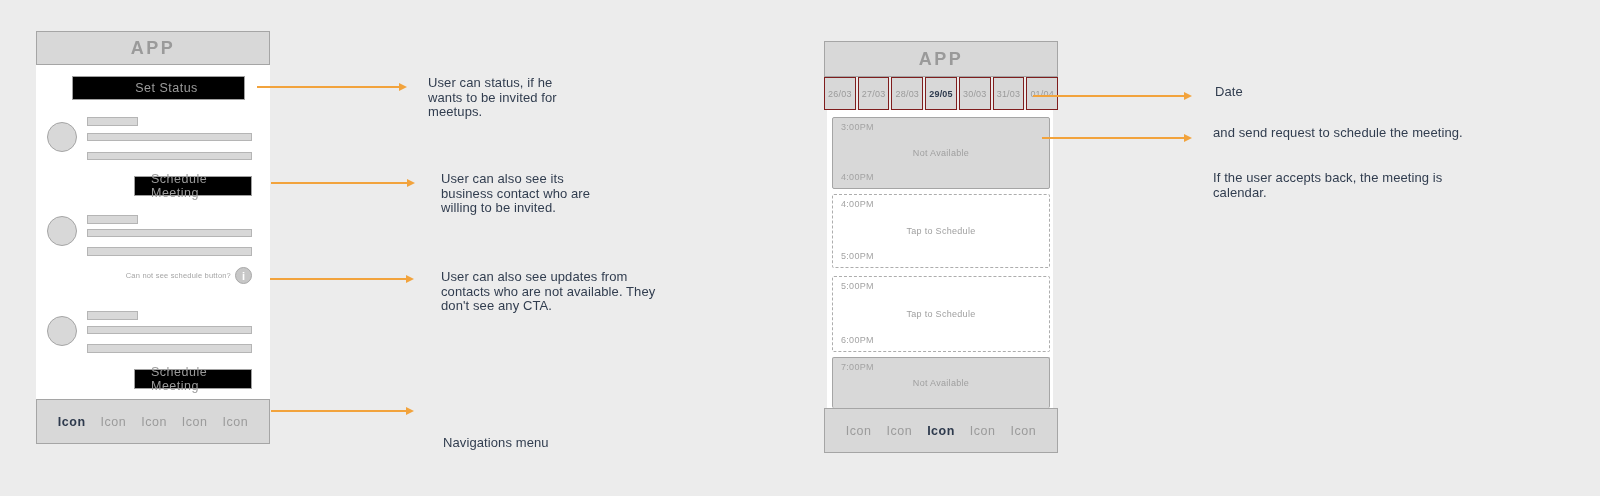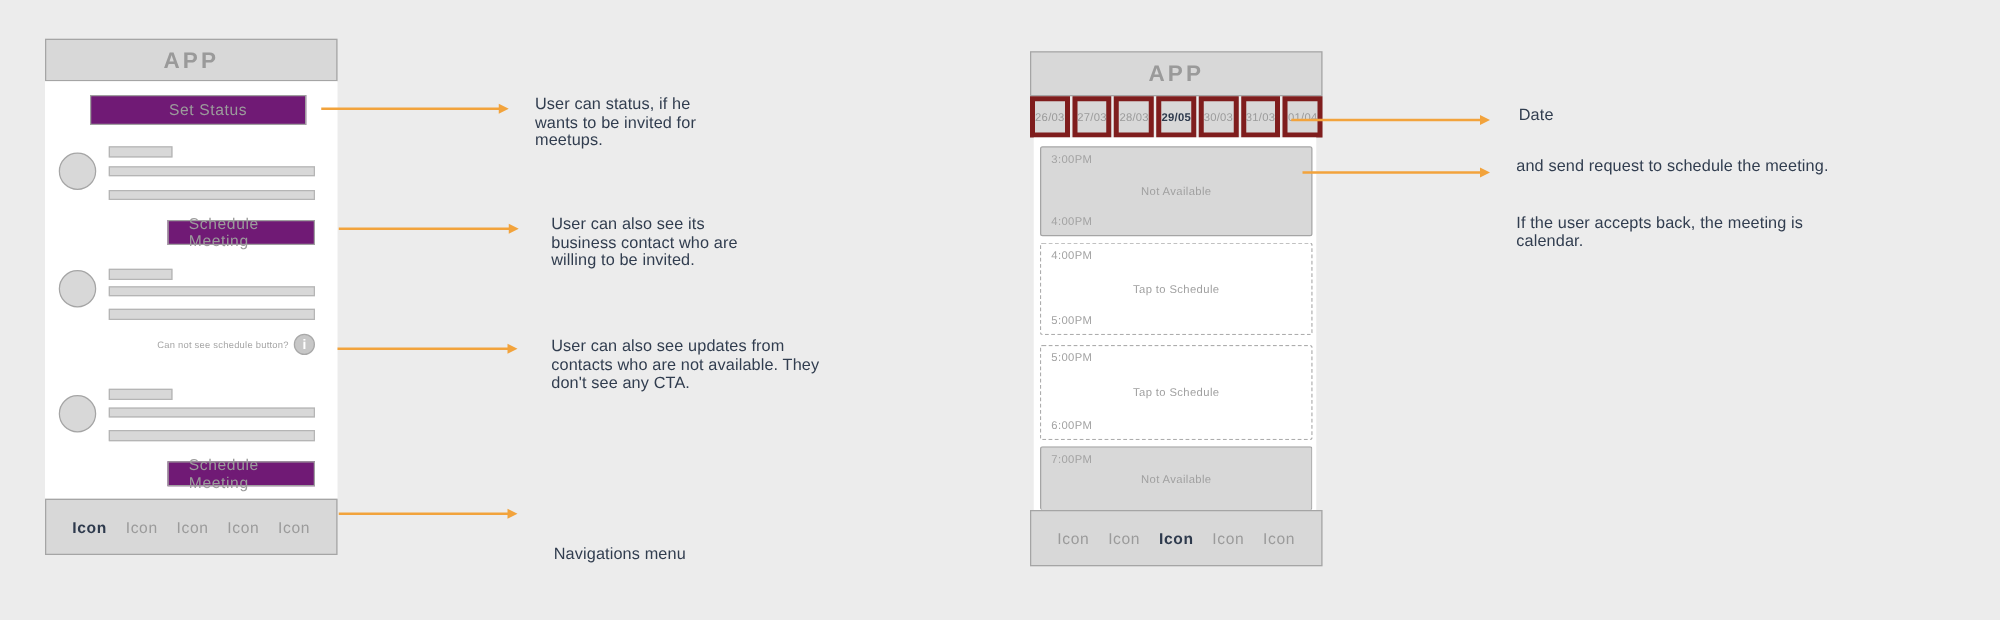--- a/index.html
+++ b/index.html
@@ -17,35 +17,35 @@
   .phone-body { position:absolute; background:#ffffff; }
   .phone-nav {
     position:absolute; left:0; width:234px; height:45px; background:#d8d8d8; border:1px solid #a5a5a5;
     display:flex; align-items:center; justify-content:center; gap:15px;
   }
   .nav-item { font-size:12.5px; color:#9b9b9b; letter-spacing:0.5px; }
   .nav-item.active { color:#2e3a4d; font-weight:bold; }
 
   
   .btn {
-    position:absolute; background:#701a75; border:1px solid #a0a0a0;
+    position:absolute; background:#000000; border:1px solid #a0a0a0;
     display:flex; align-items:center; justify-content:center;
     color:#9b9b9b; font-size:12.5px; letter-spacing:0.5px;padding-left:16px;
   }
   .avatar { position:absolute; width:30px; height:30px; border-radius:50%;
     background:#d8d8d8; border:1px solid #a5a5a5; }
   .bar { position:absolute; background:#d8d8d8; border:1px solid #b5b5b5; }
   .note-text { position:absolute; font-size:7.5px; color:#a5a5a5; letter-spacing:0.2px; }
   .info-circle { position:absolute; width:17px; height:17px; border-radius:50%;
     background:#c7c7c7; border:1px solid #a8a8a8; display:flex; align-items:center; justify-content:center;
     color:#ffffff; font-weight:bold; font-size:11px; }
 
   
   .date-bar { position:absolute; left:0; width:234px; height:33px; display:flex; gap:2px; }
-  .date-tab { flex:1; background:#d8d8d8; border:4px solid #7f1d1d;
+  .date-tab { flex:1; background:#d8d8d8; border:1px solid #7f1d1d;
     display:flex; align-items:center; justify-content:center;
     font-size:9px; color:#9b9b9b; letter-spacing:0.2px; }
   .date-tab.active { color:#2e3a4d; font-weight:bold; }
   .slot { position:absolute; left:8px; width:218px; border-radius:2px; overflow:hidden; }
   .slot.unavailable { background:#d8d8d8; border:1px solid #a5a5a5; }
   .slot.available { background:#ffffff; border:1px dashed #adadad; }
   .slot-start { position:absolute; left:8px; top:4px; font-size:9px; color:#a3a3a3; letter-spacing:0.3px; }
   .slot-end { position:absolute; left:8px; bottom:6px; font-size:9px; color:#a3a3a3; letter-spacing:0.3px; }
   .slot-label { position:absolute; left:0; right:0; top:0; bottom:0;
     display:flex; align-items:center; justify-content:center;

